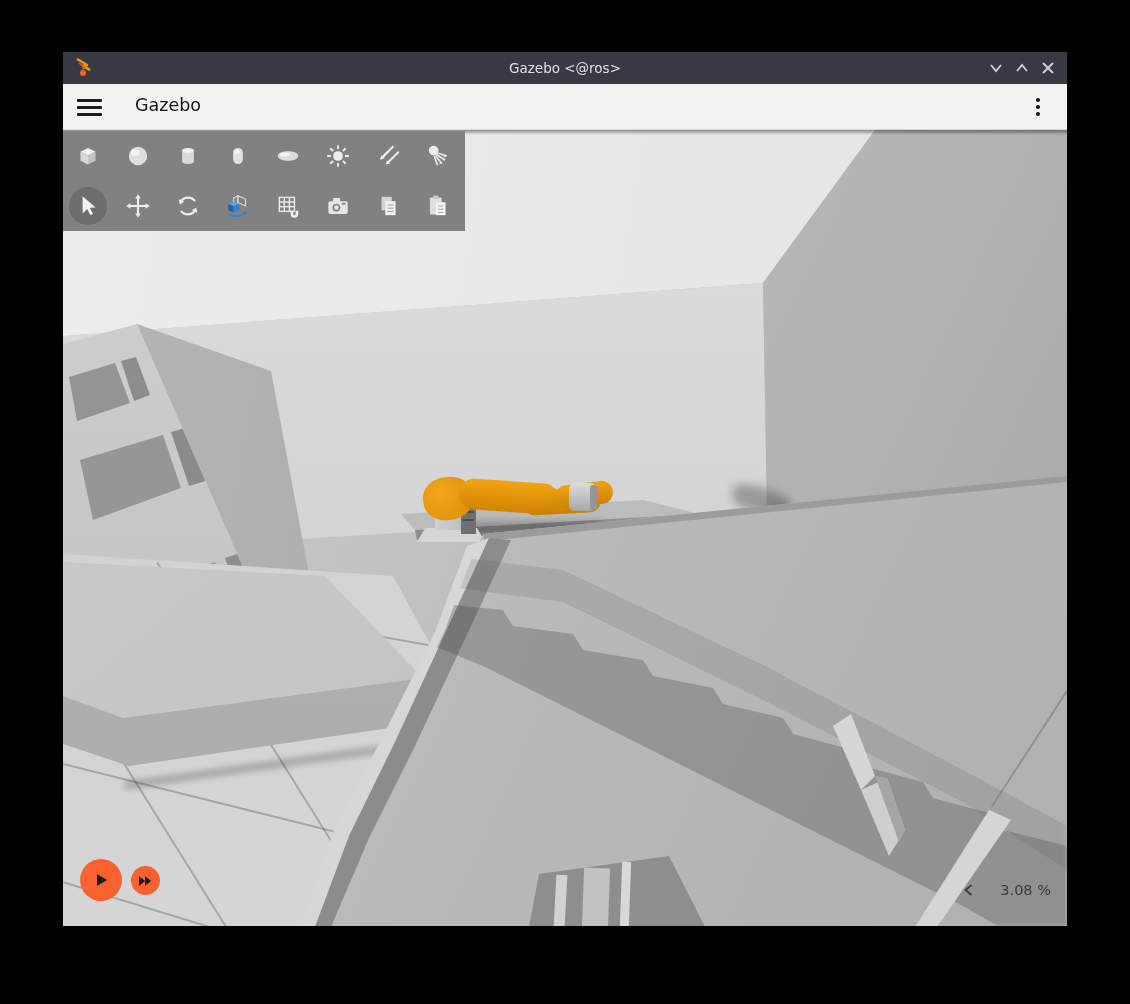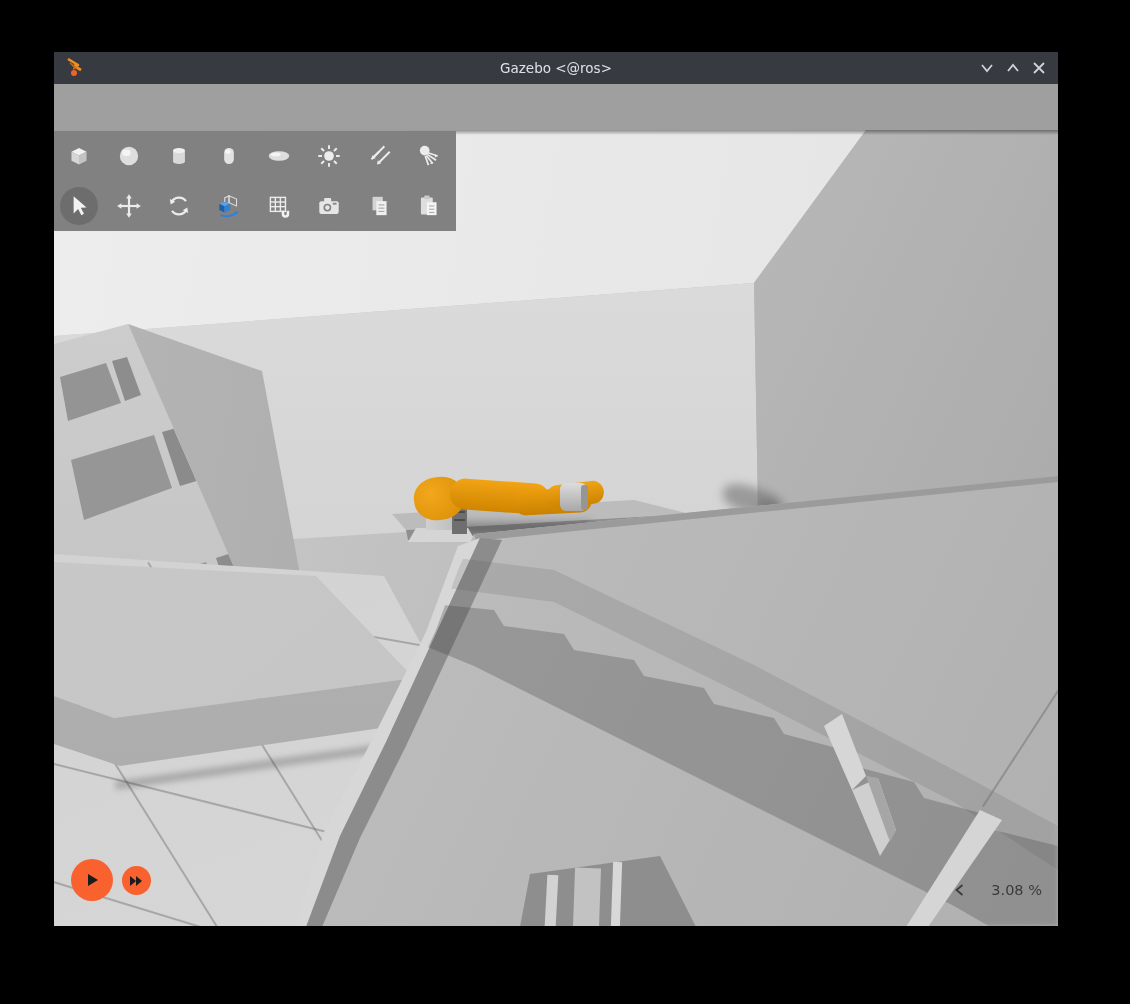--- a/index.html
+++ b/index.html
@@ -1,18 +1,18 @@
 <!DOCTYPE html>
 <html><head>
 <meta charset="utf-8">
 <style>
   html,body{margin:0;padding:0;}
   body{width:1130px;height:1004px;background:#000;position:relative;overflow:hidden;
        font-family:"DejaVu Sans","Liberation Sans",sans-serif;}
-  .window{position:absolute;left:54px;top:52px;width:1004px;height:798px;background:#9f9f9f;}
+  .window{position:absolute;left:63px;top:52px;width:1004px;height:798px;background:#9f9f9f;}
   
   .titlebar{position:absolute;left:0;top:0;width:100%;height:32px;background:#373b41;
             display:flex;align-items:center;}
   .titlebar .ttl{position:absolute;left:0;right:0;text-align:center;color:#dfe2e5;font-size:13.5px;}
   .tb-logo{position:absolute;left:11px;top:5px;width:22px;height:22px;}
   .tb-controls{position:absolute;right:10px;top:0;height:32px;display:flex;align-items:center;gap:8px;}
   .tb-btn{width:18px;height:18px;display:flex;align-items:center;justify-content:center;cursor:pointer;}
   
   .appbar{position:absolute;left:0;top:32px;width:100%;height:46px;background:#f2f2f2;
           border-bottom:1px solid #d8d8d8;box-sizing:border-box;}
@@ -69,20 +69,33 @@
           </svg>
       </div>
       <div class="tb-btn">
         <svg width="14" height="14" viewBox="0 0 14 14">
           <path d="M2 2 L12 12 M12 2 L2 12" stroke="#cfd2d6" stroke-width="1.8" fill="none"></path>
           </svg>
       </div>
     </div>
   </div>
 
+  <div class="appbar">
+    <div class="hamburger">
+        <b></b>
+        <b></b>
+        <b></b>
+      </div>
+    <span class="atitle">Gazebo</span>
+    <div class="kebab">
+        <i></i>
+        <i></i>
+        <i></i>
+      </div>
+  </div>
 
   <div class="viewport">
 
     <div class="s" style="clip-path:polygon(0px 0px,812px 0px,700px 153px,0px 206px);background:linear-gradient(100deg,#ededed,#e3e3e3);"></div>
     <div class="s" style="clip-path:polygon(0px 206px,700px 153px,704px 380px,0px 424px);background:linear-gradient(180deg,#dedede,#cbcbcb);"></div>
     <div class="s" style="clip-path:polygon(812px 0px,1004px 0px,1004px 560px,704px 380px,700px 153px);background:linear-gradient(115deg,#c9c9c9 0%,#b8b8b8 50%,#a7a7a7 100%);"></div>
 
     <div style="position:absolute;left:668px;top:358px;width:62px;height:26px;border-radius:40%;background:rgba(95,95,95,.5);filter:blur(5px);transform:rotate(18deg);"></div>
     <div style="position:absolute;left:702px;top:372px;width:26px;height:44px;border-radius:40%;background:rgba(95,95,95,.45);filter:blur(5px);"></div>
     <div style="position:absolute;left:758px;top:388px;width:74px;height:58px;border-radius:40%;background:rgba(95,95,95,.4);filter:blur(7px);"></div>

